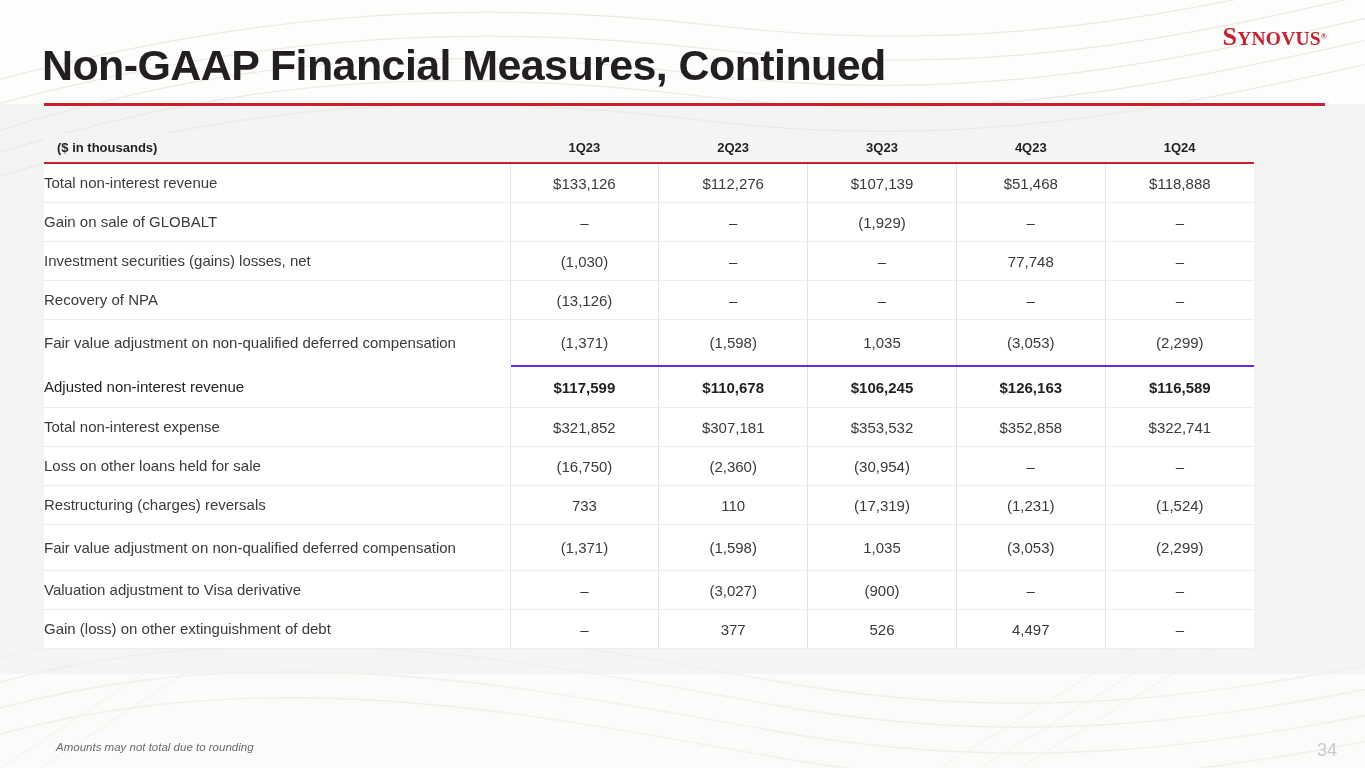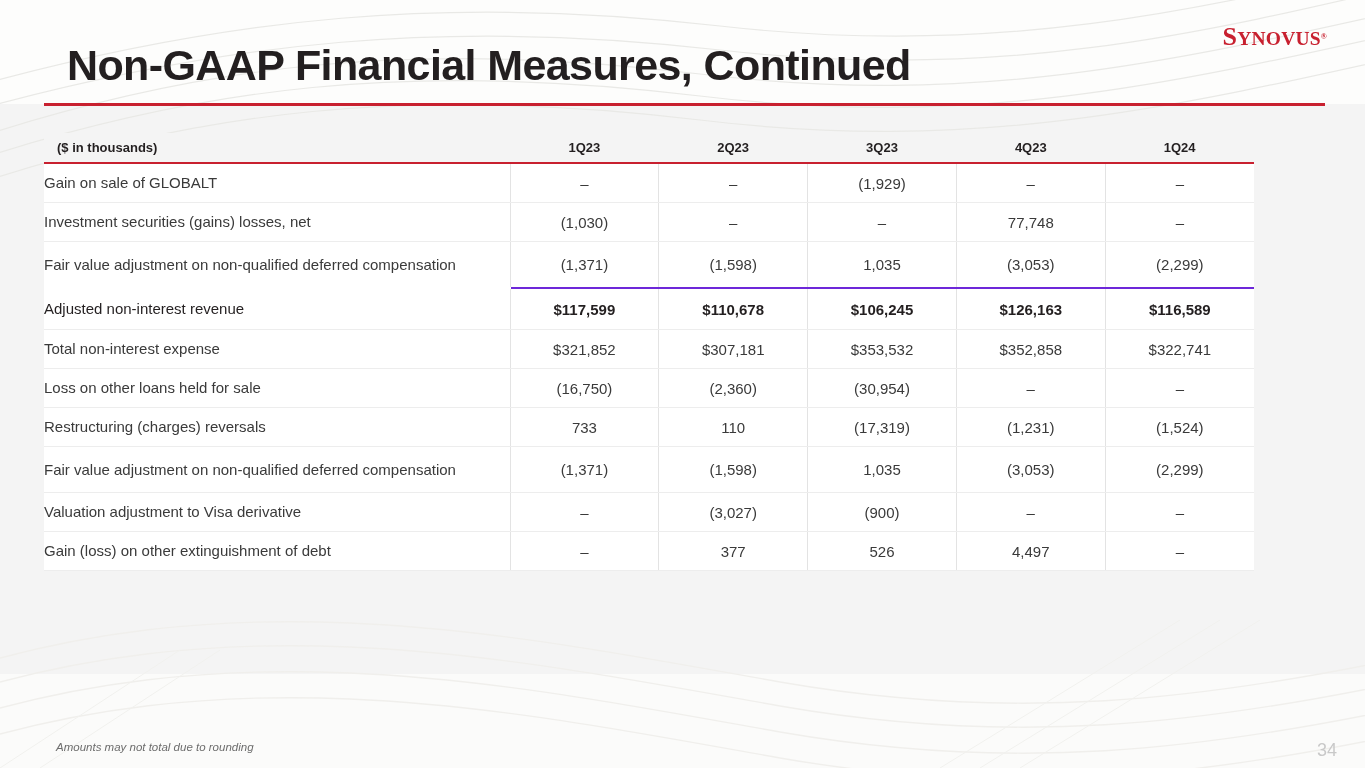--- a/index.html
+++ b/index.html
@@ -50,21 +50,21 @@
     letter-spacing: 0.2px;
     line-height: 1;
     white-space: nowrap;
   }
   .logo .cap { font-size: 26px; }
   .logo .small { font-size: 19.5px; margin-top: 20px; }
   .logo .reg { font-size: 8px; vertical-align: super; }
 
   .title {
     position: absolute;
-    left: 67px;
+    left: 42px;
     top: 41px;
     font-size: 43px;
     font-weight: bold;
     letter-spacing: -0.6px;
     color: #231f20;
     white-space: nowrap;
   }
 
   .title-rule {
     position: absolute;
@@ -212,33 +212,49 @@
           <th class="lbl">($ in thousands)</th>
           <th class="num">1Q23</th>
           <th class="num">2Q23</th>
           <th class="num">3Q23</th>
           <th class="num">4Q23</th>
           <th class="num">1Q24</th>
         </tr>
       </thead>
       <tbody>
           <tr class="body-row">
+            <td class="lbl">Total non-interest revenue</td>
+            <td class="num">$133,126</td>
+            <td class="num">$112,276</td>
+            <td class="num">$107,139</td>
+            <td class="num">$51,468</td>
+            <td class="num">$118,888</td>
+          </tr>
+          <tr class="body-row">
             <td class="lbl">Gain on sale of GLOBALT</td>
             <td class="num">–</td>
             <td class="num">–</td>
             <td class="num">(1,929)</td>
             <td class="num">–</td>
             <td class="num">–</td>
           </tr>
           <tr class="body-row">
             <td class="lbl">Investment securities (gains) losses, net</td>
             <td class="num">(1,030)</td>
             <td class="num">–</td>
             <td class="num">–</td>
             <td class="num">77,748</td>
+            <td class="num">–</td>
+          </tr>
+          <tr class="body-row">
+            <td class="lbl">Recovery of NPA</td>
+            <td class="num">(13,126)</td>
+            <td class="num">–</td>
+            <td class="num">–</td>
+            <td class="num">–</td>
             <td class="num">–</td>
           </tr>
           <tr class="body-row tall">
             <td class="lbl">Fair value adjustment on non-qualified deferred compensation</td>
             <td class="num">(1,371)</td>
             <td class="num">(1,598)</td>
             <td class="num">1,035</td>
             <td class="num">(3,053)</td>
             <td class="num">(2,299)</td>
           </tr>

